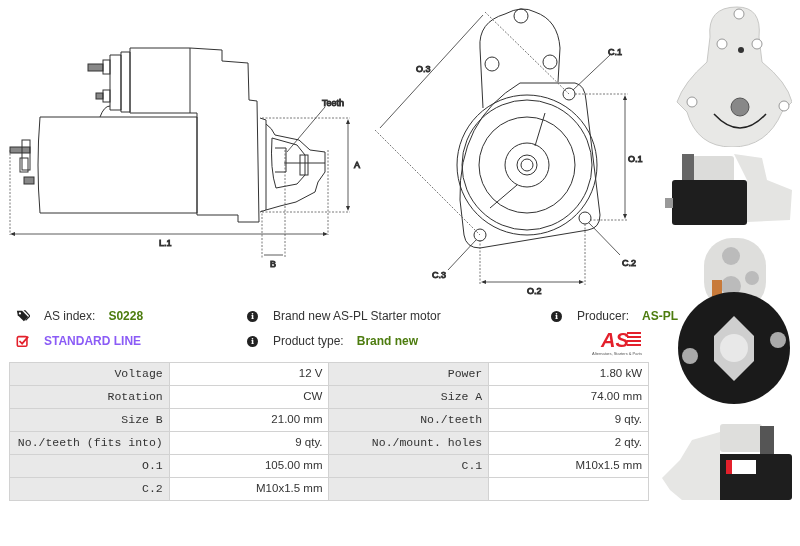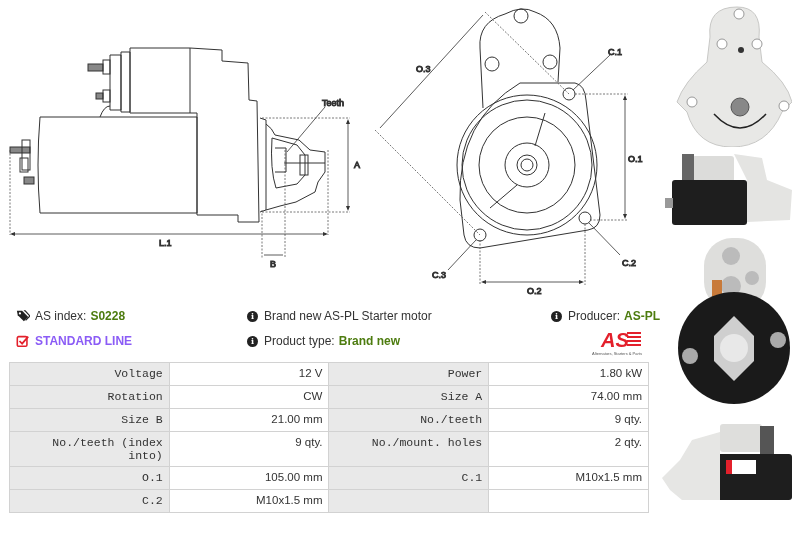--- a/index.html
+++ b/index.html
@@ -5,21 +5,21 @@
   * { box-sizing: border-box; margin: 0; padding: 0; }
   html, body { width: 800px; height: 546px; background: #ffffff; overflow: hidden; }
   body { position: relative; font-family: "Liberation Sans", sans-serif; color: #333; }
 
   .drawing { position: absolute; }
   .drawing svg { display: block; }
   .dim-text { font-family: "Liberation Sans", sans-serif; font-size: 9px; fill: #444; }
 
   .photo { position: absolute; }
 
-  .info { position: absolute; font-size: 12px; color: #333; display: flex; align-items: center; white-space: nowrap; }
+  .info { position: absolute; font-size: 12px; color: #333; display: flex; align-items: center; white-space: nowrap; gap: 9px; }
   .info b { font-weight: bold; color: #4d7c0f; margin-left: 4px; }
   .info .ico { display: inline-block; width: 14px; height: 14px; margin-right: 5px; }
   .info.red { color: #8b5cf6; font-weight: bold; }
   .info-i { display: inline-flex; width: 11px; height: 11px; border-radius: 50%; background: #222; color: #fff; font-size: 8px; font-weight: bold; align-items: center; justify-content: center; margin-right: 6px; font-family: "DejaVu Serif", serif; }
 
   .logo { position: absolute; left: 583px; top: 327px; width: 68px; height: 32px; }
   .logo-tag { position: absolute; left: 0; top: 24px; width: 68px; text-align: center; font-size: 4px; color: #555; }
 
   table.specs { position: absolute; left: 9px; top: 362px; width: 640px; border-collapse: collapse; font-size: 11.5px; }
   table.specs td { border: 1.5px solid #d2d2d2; padding: 4px 6px; text-align: right; vertical-align: top; height: 23px; color: #333; }
@@ -249,21 +249,21 @@
       <td class="lbl">Size A</td>
       <td class="val">74.00 mm</td>
     </tr>
     <tr>
       <td class="lbl">Size B</td>
       <td class="val">21.00 mm</td>
       <td class="lbl">No./teeth</td>
       <td class="val">9 qty.</td>
     </tr>
     <tr>
-      <td class="lbl">No./teeth (index into)</td>
+      <td class="lbl">No./teeth (fits into)</td>
       <td class="val">9 qty.</td>
       <td class="lbl">No./mount. holes</td>
       <td class="val">2 qty.</td>
     </tr>
     <tr>
       <td class="lbl">O.1</td>
       <td class="val">105.00 mm</td>
       <td class="lbl">C.1</td>
       <td class="val">M10x1.5 mm</td>
     </tr>

